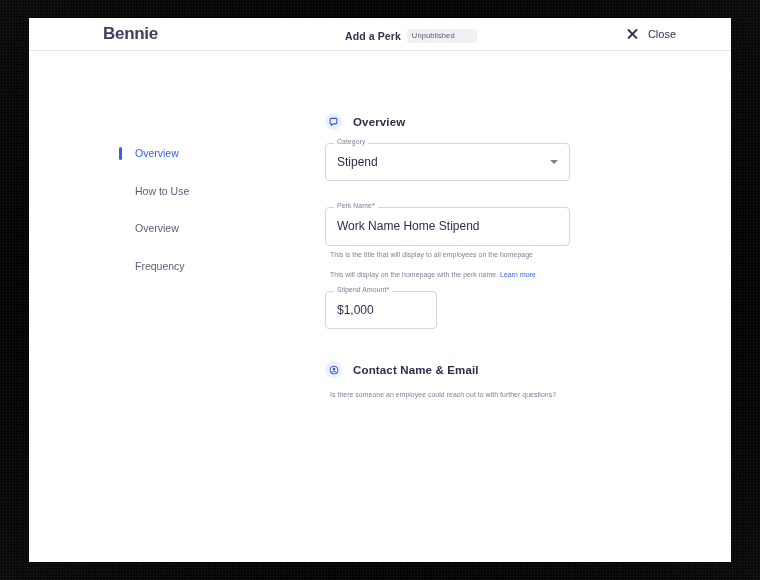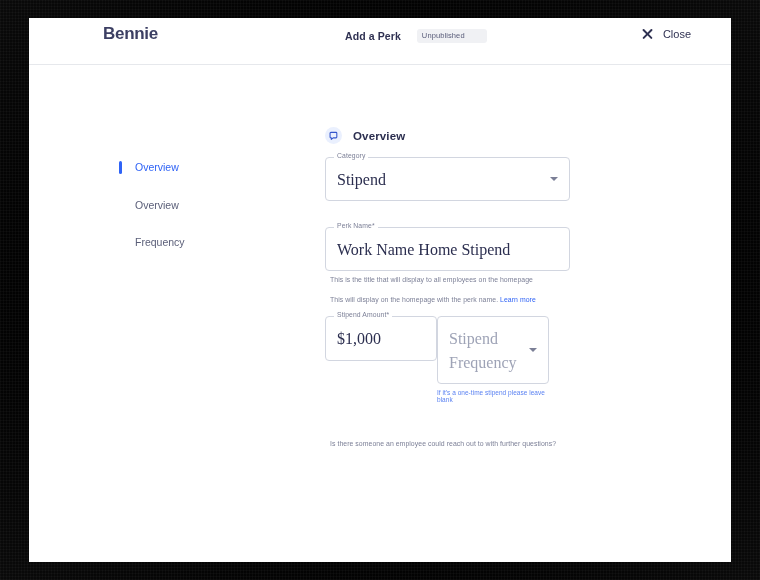--- a/index.html
+++ b/index.html
@@ -36,60 +36,60 @@
     position: absolute;
     left: 29px; top: 18px;
     width: 702px; height: 544px;
     background: #ffffff;
     overflow: hidden;
   }
 
   
   .topbar {
     position: relative;
-    height: 47px;
+    height: 33px;
     border-bottom: 1px solid #e6e8ec;
     display: flex;
     align-items: center;
   }
   .logo {
     position: absolute;
     left: 74px;
     top: 6px;
     font-size: 17px;
     font-weight: bold;
     color: #3c3f63;
     letter-spacing: -0.3px;
   }
   .title-group {
     position: absolute;
     left: 316px;
     top: 11px;
     display: flex;
     align-items: center;
-    gap: 16px;
+    gap: 6px;
   }
   .page-title {
     font-size: 10.5px;
     color: #2f3152;
     font-weight: bold;
     letter-spacing: .1px;
   }
   .badge {
     font-size: 7.5px;
     color: #5a5d7a;
     background: #f0f1f4;
     border-radius: 3px;
     padding: 3px 22px 3px 5px;
     line-height: 1;
     letter-spacing: .1px;
   }
   .close-group {
     position: absolute;
-    right: 40px;
+    right: 55px;
     top: 9px;
     display: flex;
     align-items: center;
     gap: 9px;
     cursor: pointer;
   }
   .close-x {
     width: 13px; height: 13px;
     position: relative;
   }
@@ -191,25 +191,24 @@
     top: -5px;
     left: 8px;
     background: #fff;
     padding: 0 3px;
     font-size: 6.8px;
     color: #7b7f96;
     line-height: 1;
     letter-spacing: .1px;
   }
   .fs-value {
-    font-size: 16px;
+    font-size: 12px;
     color: #2b2e4f;
     padding: 10px 11px 9px 11px;
     line-height: 1.45;
-    font-family: Liberation Serif, serif;
   }
   .fs-value.placeholder { color: #9ea3b6; }
   .fs-textarea {
     height: 88px;
     overflow: hidden;
   }
   .helper {
     font-size: 6.9px;
     color: #7b7f96;
     margin: 5px 0 13px 5px;
@@ -226,20 +225,21 @@
     transform: translateY(-50%);
     width: 0; height: 0;
     border-left: 4px solid transparent;
     border-right: 4px solid transparent;
     border-top: 4.5px solid #7b7f96;
   }
 
   
   .row2 {
     display: flex;
+    gap: 18px;
     align-items: flex-start;
   }
   .row2 > div { width: 112px; }
   .helper-blue {
     font-size: 6.5px;
     color: #5b82f2;
     margin-top: 5px;
     letter-spacing: .03px;
   }
 
@@ -266,20 +266,23 @@
       <span class="close-x"></span>
       <span class="close-label">Close</span>
     </div>
   </div>
 
   <div class="body-wrap">
 
     <nav class="sidebar">
       <div class="side-item active">
         <span>Overview</span>
+      </div>
+      <div class="side-item">
+        <span>How to Use</span>
       </div>
       <div class="side-item">
         <span>Overview</span>
       </div>
       <div class="side-item">
         <span>Frequency</span>
       </div>
     </nav>
 
     <div class="main">
@@ -316,29 +319,32 @@
         <span class="lnk">Learn more</span>
       </div>
 
       <div class="row2">
         <div>
           <div class="fs">
             <span class="fs-legend">Stipend Amount*</span>
             <div class="fs-value">$1,000</div>
           </div>
         </div>
-        <div>
-          <div class="fs">
-            <div class="fs-value placeholder">Stipend Frequency</div>
-            <span class="caret"></span>
-          </div>
-          <div class="helper-blue">If it's a one-time stipend please leave blank</div>
-        </div>
       </div>
 
       <div class="spacer-lg"></div>
 
+      <div class="section-head">
+        <span class="sec-icon">
+          <svg width="10" height="10" viewBox="0 0 16 16">
+            <circle cx="8" cy="8" r="6.3" fill="none" stroke="#3355cc" stroke-width="1.5"></circle>
+            <circle cx="8" cy="6.3" r="2.1" fill="#3355cc"></circle>
+            <path d="M3.6 13.2c.6-2.1 2.3-3.2 4.4-3.2s3.8 1.1 4.4 3.2" fill="none" stroke="#3355cc" stroke-width="1.5" stroke-linecap="round"></path>
+          </svg>
+        </span>
+        <span class="sec-title">Contact Name &amp; Email</span>
+      </div>
 
       <div class="helper">Is there someone an employee could reach out to with further questions?</div>
 
     </div>
   </div>
 </div>
 
 </body></html>

